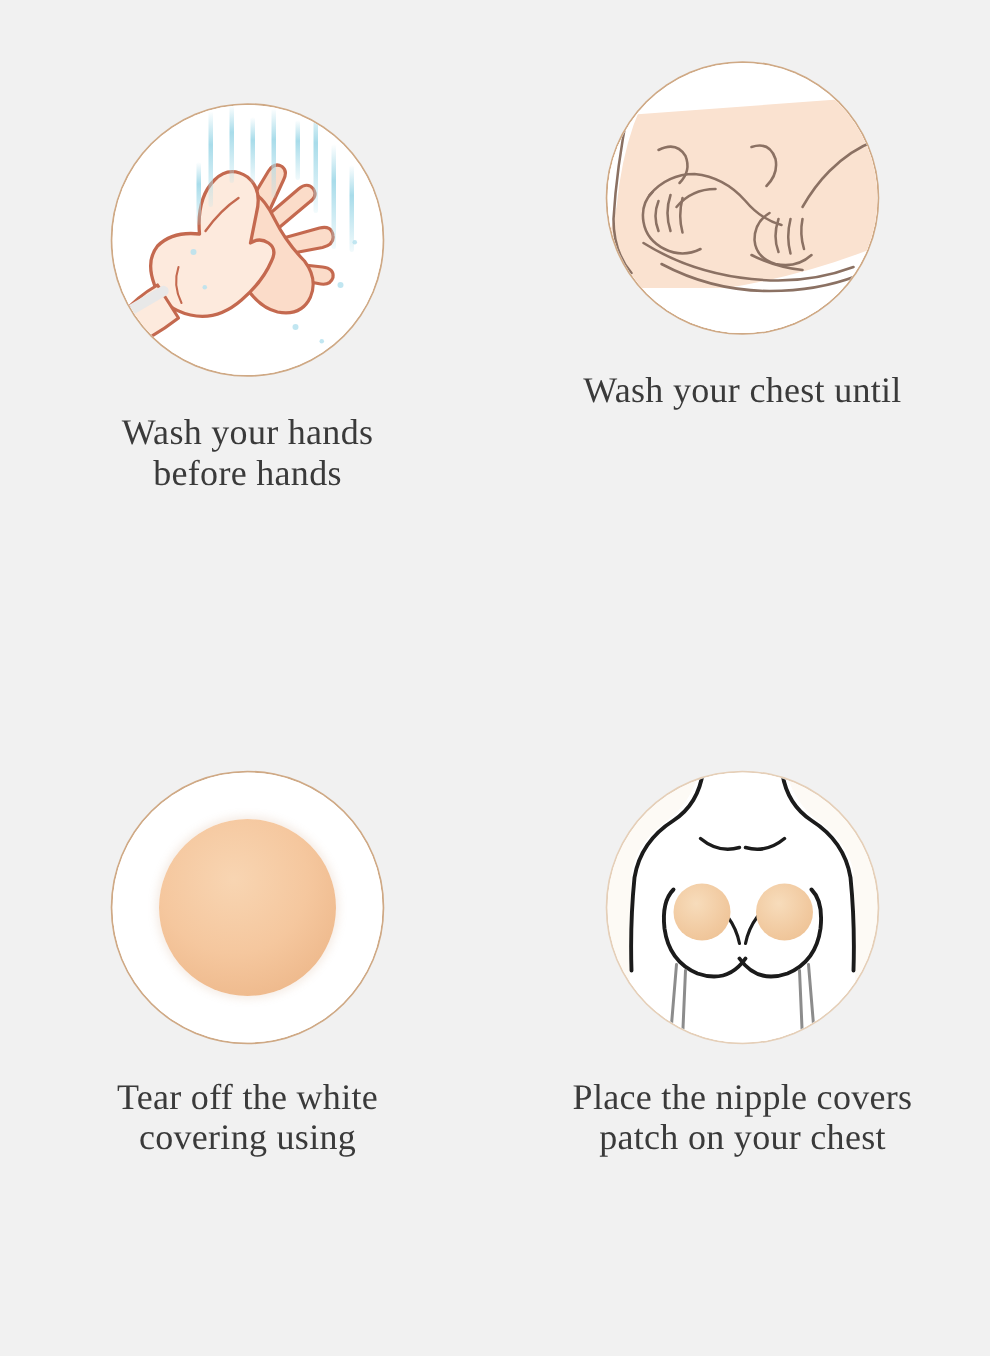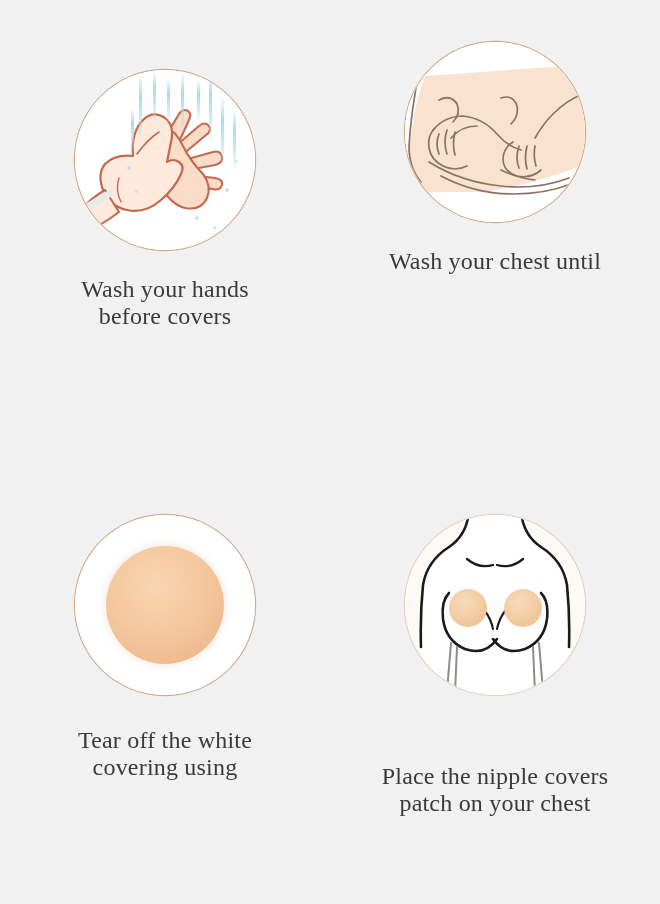--- a/index.html
+++ b/index.html
@@ -39,22 +39,22 @@
 
   .step {
     position: relative;
     display: flex;
     flex-direction: column;
     align-items: center;
   }
 
   .step-1 { padding-top: 70px; }
   .step-2 { padding-top: 42px; align-items: center; }
-  .step-3 { padding-top: 75px; gap: 8px; }
-  .step-4 { padding-top: 75px; gap: 44px; }
+  .step-3 { padding-top: 75px; }
+  .step-4 { padding-top: 75px; }
 
   
   .circle {
     position: relative;
     width: 180px;
     height: 180px;
     border-radius: 50%;
     overflow: hidden;
     background: #ffffff;
     box-shadow: 0 0 0 1.2px #cfa985;
@@ -170,21 +170,21 @@
             </g>
 
             <path d="M30 120 Q16 128 6 140 L6 164 Q26 156 44 142 Z" fill="#fdeadd" stroke="#c4694f" stroke-width="2.1" stroke-linejoin="round"></path>
 
             <path d="M10 138 Q22 131 34 124" fill="none" stroke="#e8e8e8" stroke-width="7" stroke-linecap="round"></path>
           </svg>
         </div>
       </div>
       <div class="caption">
         <span class="line">Wash your hands</span>
-        <span class="line">before covers</span>
+        <span class="line">before hands</span>
       </div>
     </div>
 
     <div class="step step-2">
       <div class="circle c2">
         <div class="ill-chest">
           <svg width="180" height="180" viewBox="0 0 180 180">
 
             <g>
               <path d="M-6 36 L186 22 L190 118 Q140 140 80 150 Q30 158 -8 146 Z" fill="#fae2d0"></path>

